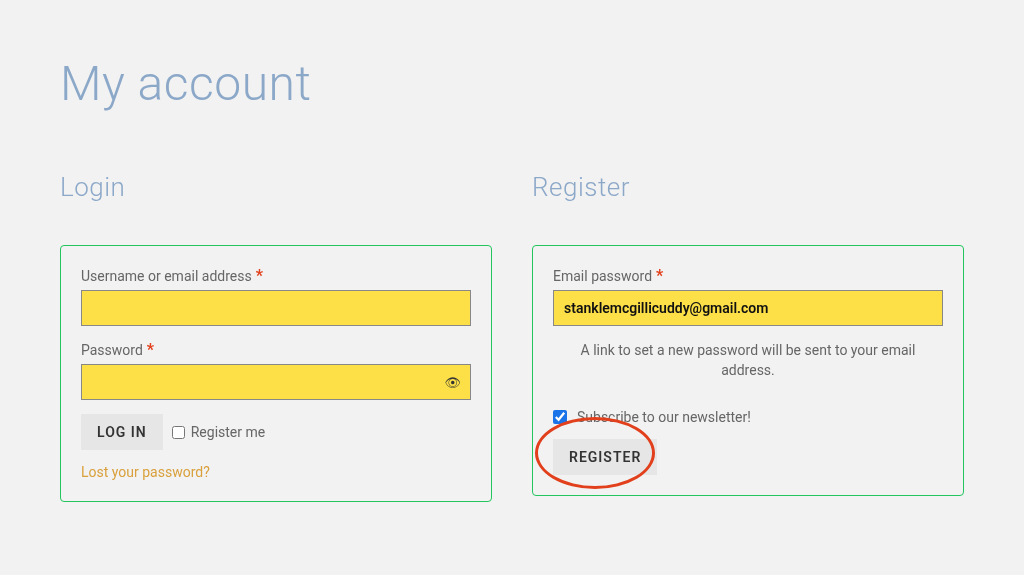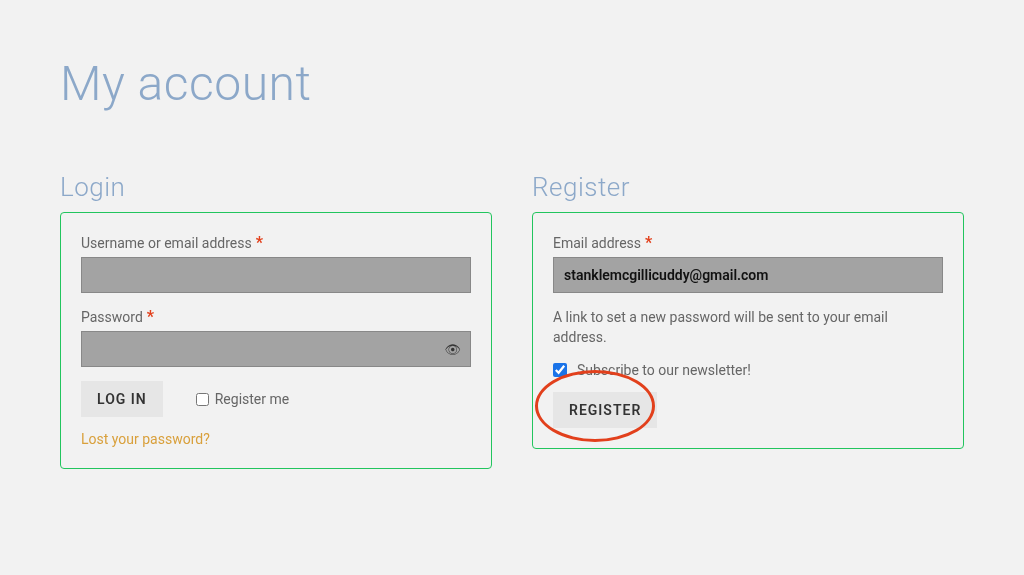--- a/index.html
+++ b/index.html
@@ -27,21 +27,21 @@
       gap: 40px;
       padding: 60px 60px 0 60px;
     }
     .column {
       flex: 1;
     }
     .section-title {
       font-size: 26px;
       font-weight: 300;
       color: #8ca8c9;
-      margin-bottom: 10px;
+      margin-bottom: 43px;
       letter-spacing: 0.5px;
     }
     .panel {
       border: 1px solid #22c55e;
       border-radius: 4px;
       padding: 20px;
       background-color: #f2f2f2;
     }
     .form-row {
       margin-bottom: 14px;
@@ -53,21 +53,21 @@
       margin-bottom: 6px;
     }
     .required {
       color: #e2401c;
       font-weight: bold;
     }
     .text-input {
       width: 100%;
       padding: 9px 10px;
       border: 1px solid #888;
-      background-color: #a3a3a3;
+      background-color: #fde047;
       font-size: 14px;
       font-family: inherit;
       color: #333;
     }
     .password-wrap {
       position: relative;
       width: 100%;
     }
     .password-wrap .text-input {
       padding-right: 36px;
@@ -77,21 +77,21 @@
       right: 10px;
       top: 50%;
       transform: translateY(-50%);
       font-size: 13px;
       color: #333;
       cursor: pointer;
       user-select: none;
     }
     .login-actions {
       display: flex;
-      gap: 33px;
+      gap: 9px;
       margin-bottom: 12px;
     }
     .btn {
       background-color: #e6e6e6;
       border: none;
       padding: 10px 16px;
       font-size: 14px;
       font-weight: 600;
       letter-spacing: 1px;
       color: #333;
@@ -111,21 +111,22 @@
     }
     .link {
       color: #d9a03c;
       font-size: 14px;
       cursor: pointer;
     }
     .helper-text {
       font-size: 14px;
       color: #666;
       line-height: 1.45;
-      margin-bottom: 14px;
+      margin-bottom: 28px;
+      text-align: center;
     }
     .newsletter-row {
       display: flex;
       align-items: center;
       gap: 10px;
       margin-bottom: 14px;
     }
     .newsletter-row input[type="checkbox"]{
       width: 14px;
       height: 14px;
@@ -188,21 +189,21 @@
 
       <a class="link">Lost your password?</a>
     </div>
   </div>
 
   <div class="column">
     <h2 class="section-title">Register</h2>
     <div class="panel">
 
       <div class="form-row">
-        <span class="field-label">Email address</span>
+        <span class="field-label">Email password</span>
         <span class="required">*</span>
         <input type="text" class="text-input" style="font-weight: 600; color: rgb(17, 17, 17);" value="stanklemcgillicuddy@gmail.com">
       </div>
 
       <p class="helper-text">A link to set a new password will be sent to your email address.</p>
 
       <div class="newsletter-row">
         <input type="checkbox" checked="" style="">
         <label>Subscribe to our newsletter!</label>
       </div>

